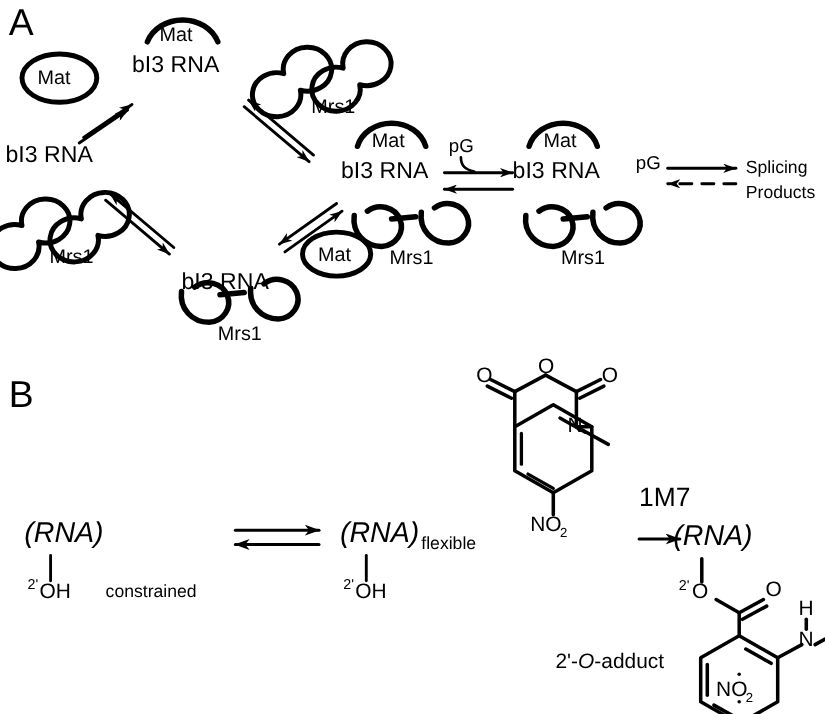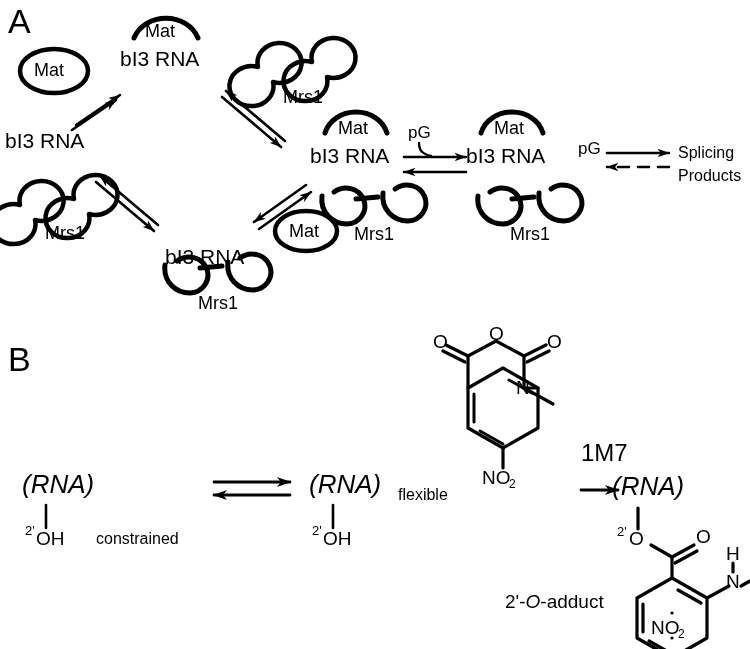--- a/index.html
+++ b/index.html
@@ -208,21 +208,21 @@
 
   <div class="lbl t-sp" style="left:678px;top:142px;">Splicing</div>
   <div class="lbl t-sp" style="left:678px;top:165px;">Products</div>
 
   <div class="lbl t-rnabig" style="left:22px;top:471px;">(RNA)</div>
   <div class="lbl t-sub" style="left:96px;top:487px;margin-top:44px;">constrained</div>
   <div class="lbl t-small" style="left:25px;top:524px;">2'</div>
   <div class="lbl t-chem" style="left:36px;top:529px;">OH</div>
 
   <div class="lbl t-rnabig" style="left:309px;top:471px;">(RNA)</div>
-  <div class="lbl t-sub" style="left:383px;top:487px;margin-left:15px;">flexible</div>
+  <div class="lbl t-sub" style="left:383px;top:487px;">flexible</div>
   <div class="lbl t-small" style="left:312px;top:524px;">2'</div>
   <div class="lbl t-chem" style="left:323px;top:529px;">OH</div>
 
   <div class="lbl t-chem" style="left:433px;top:332px;">O</div>
   <div class="lbl t-chem" style="left:489px;top:324px;">O</div>
   <div class="lbl t-chem" style="left:547px;top:332px;">O</div>
   <div class="lbl t-chem" style="left:516px;top:378px;">N</div>
   <div class="lbl t-chem" style="left:482px;top:468px;">NO</div>
   <div class="lbl t-chemsub" style="left:509px;top:478px;">2</div>
 

